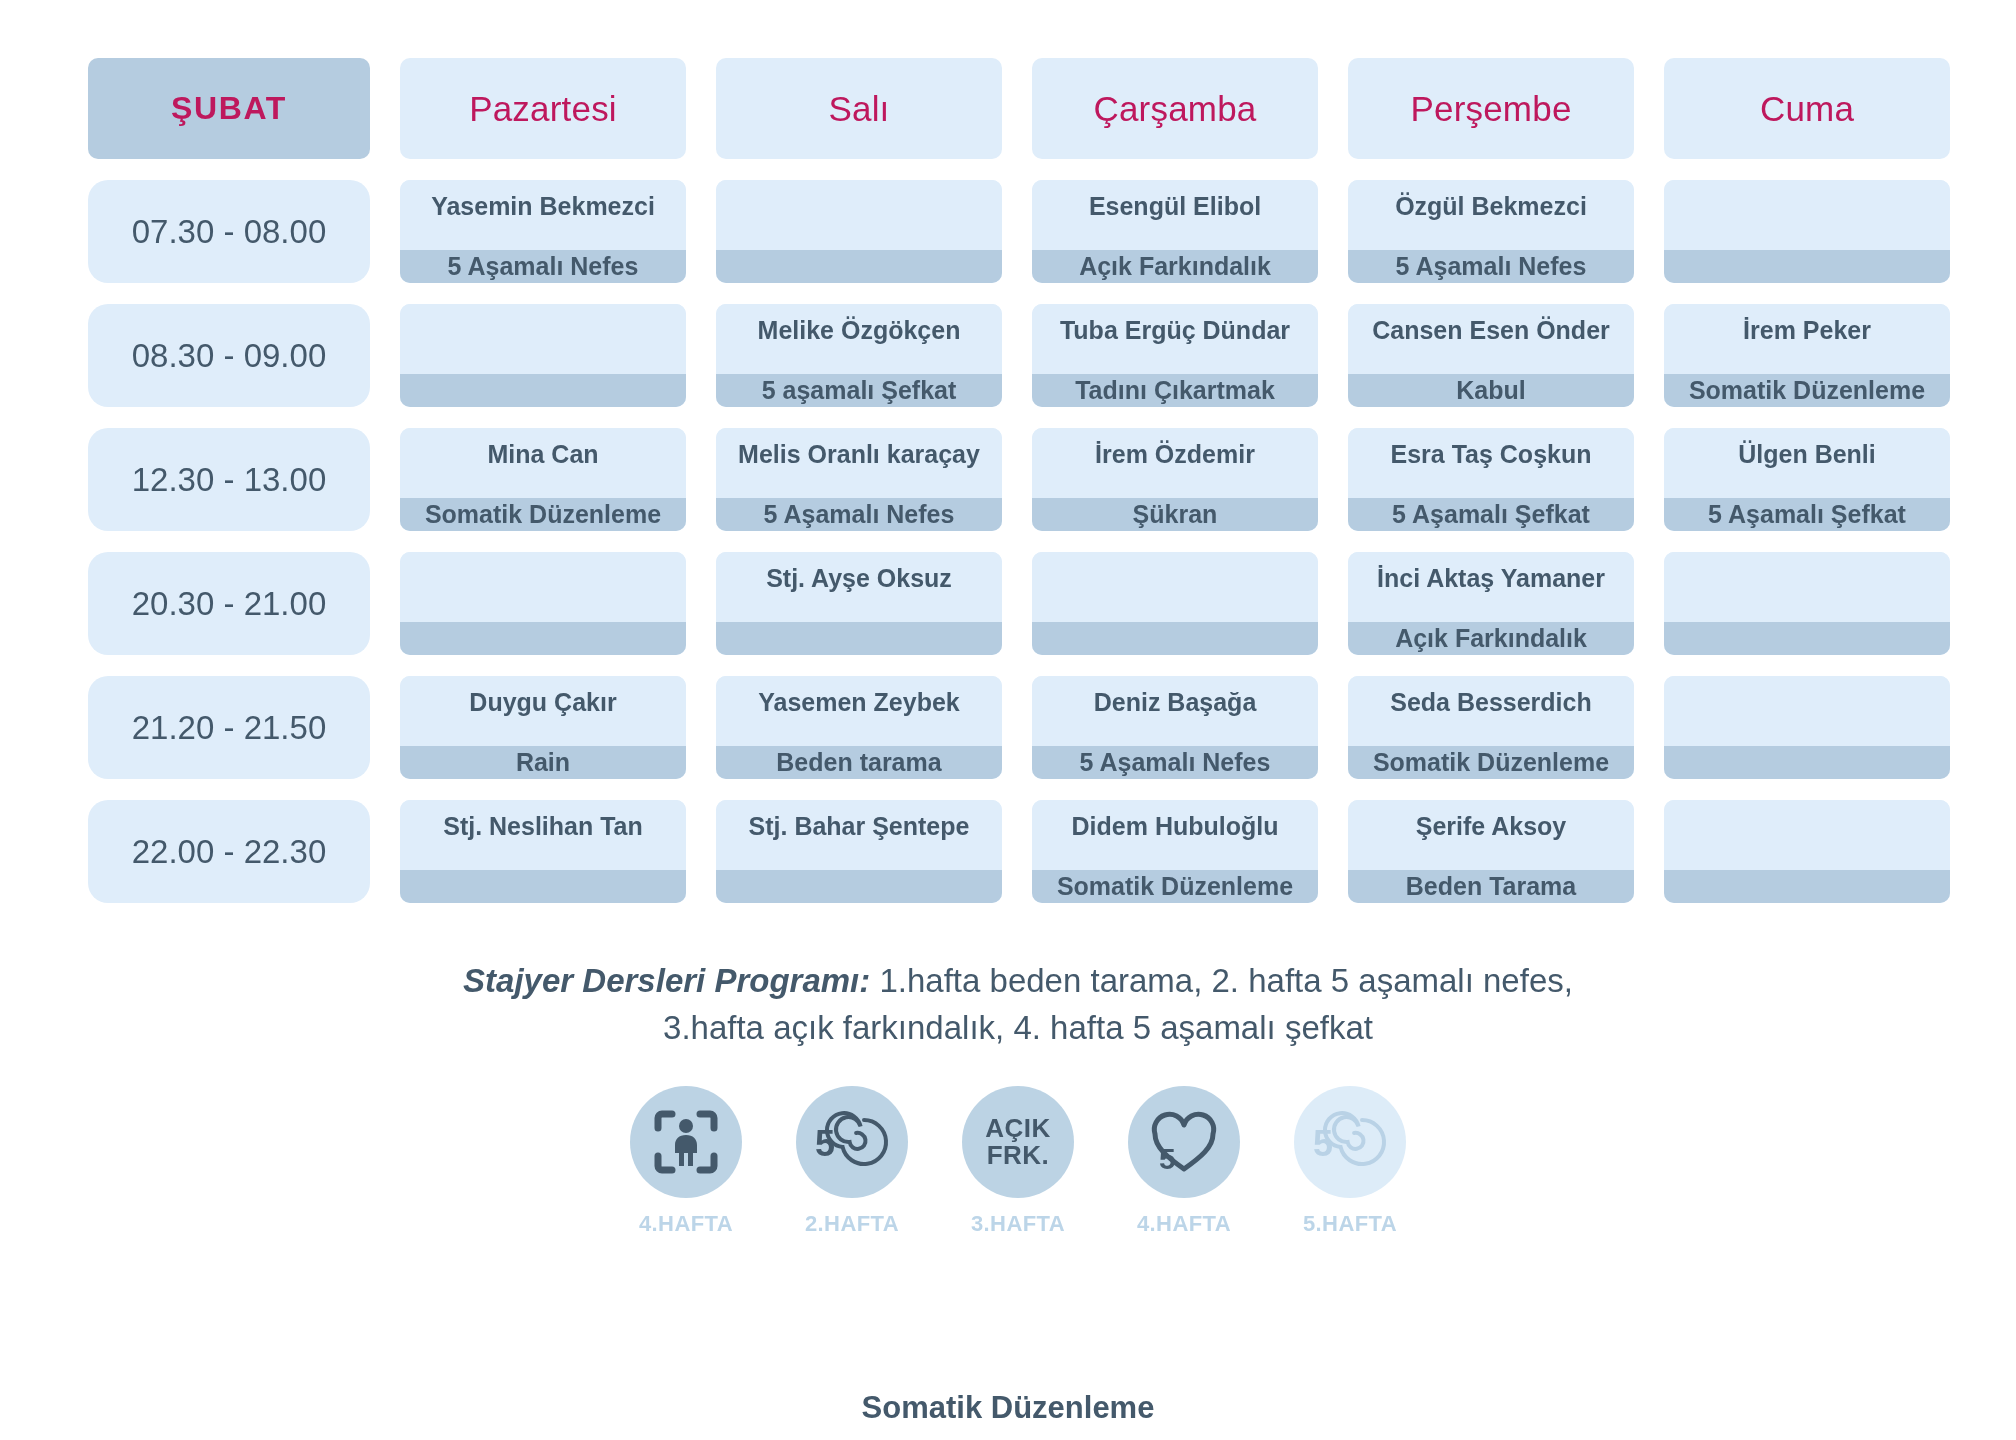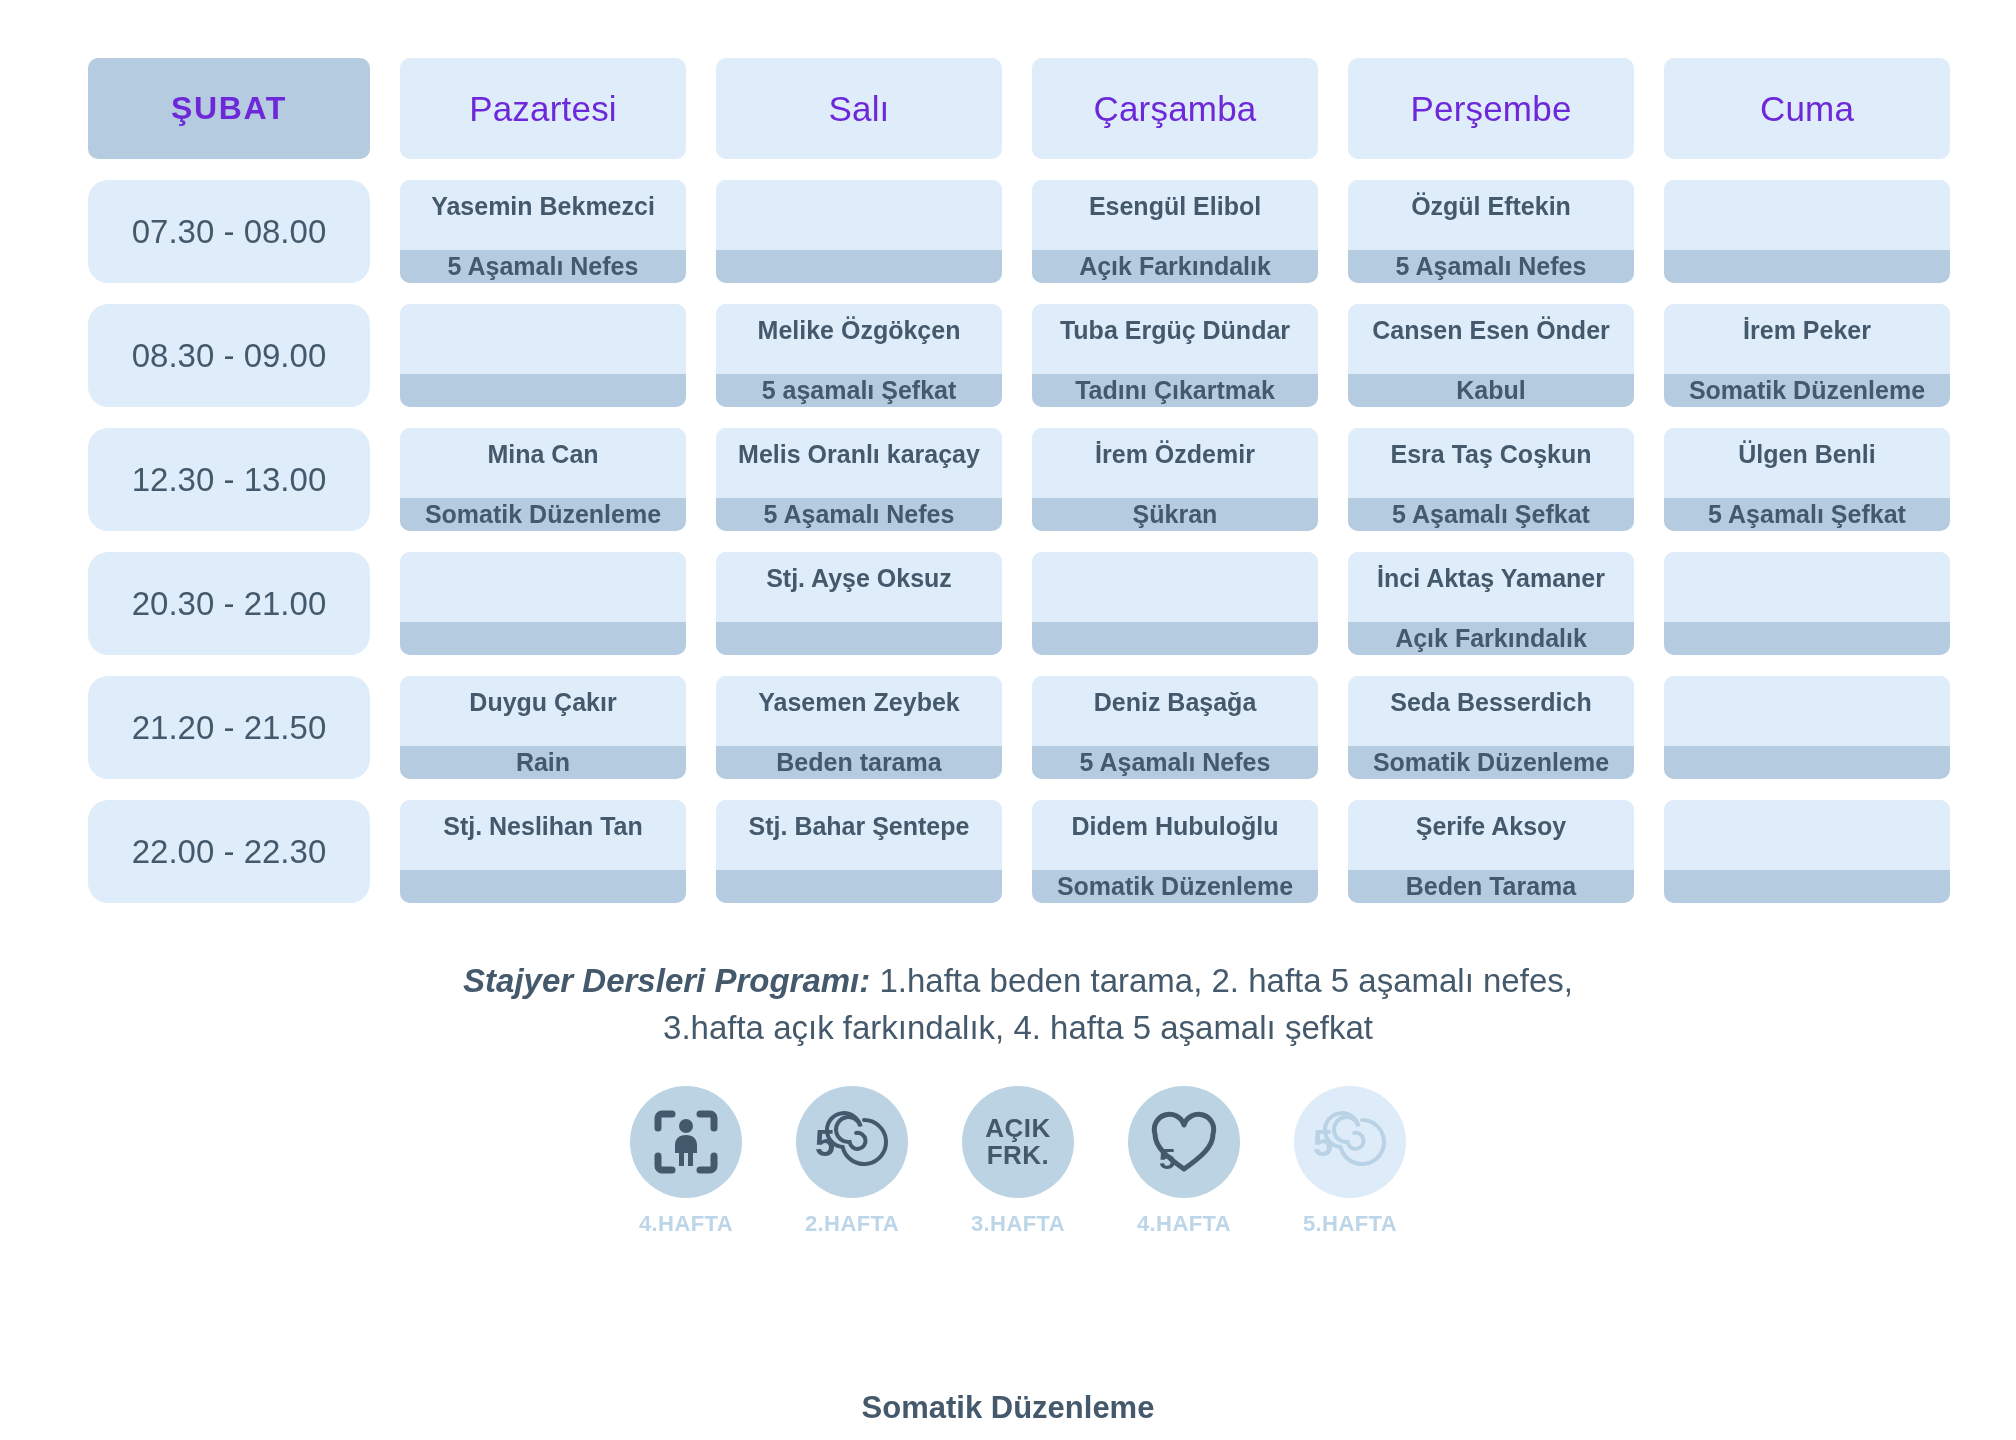--- a/index.html
+++ b/index.html
@@ -37,21 +37,21 @@
   .hdr {
     height: 101px;
     border-radius: 10px;
     background: #dfedfa;
     display: flex;
     align-items: center;
     justify-content: center;
     font-size: 35px;
     font-weight: 400;
     letter-spacing: 0.2px;
-    color: #6d28d9;
+    color: #be185d;
   }
   .hdr.month {
     background: #b5cce0;
     font-weight: 700;
     letter-spacing: 1.6px;
     font-size: 32px;
   }
 
   
   .timecell {
@@ -185,21 +185,21 @@
       </div>
       <div class="cell empty">
         <div class="who"></div>
         <div class="what"></div>
       </div>
       <div class="cell">
         <div class="who">Esengül Elibol</div>
         <div class="what">Açık Farkındalık</div>
       </div>
       <div class="cell">
-        <div class="who">Özgül Eftekin</div>
+        <div class="who">Özgül Bekmezci</div>
         <div class="what">5 Aşamalı Nefes</div>
       </div>
       <div class="cell empty">
         <div class="who"></div>
         <div class="what"></div>
       </div>
       <div class="timecell">08.30 - 09.00</div>
       <div class="cell empty">
         <div class="who"></div>
         <div class="what"></div>

